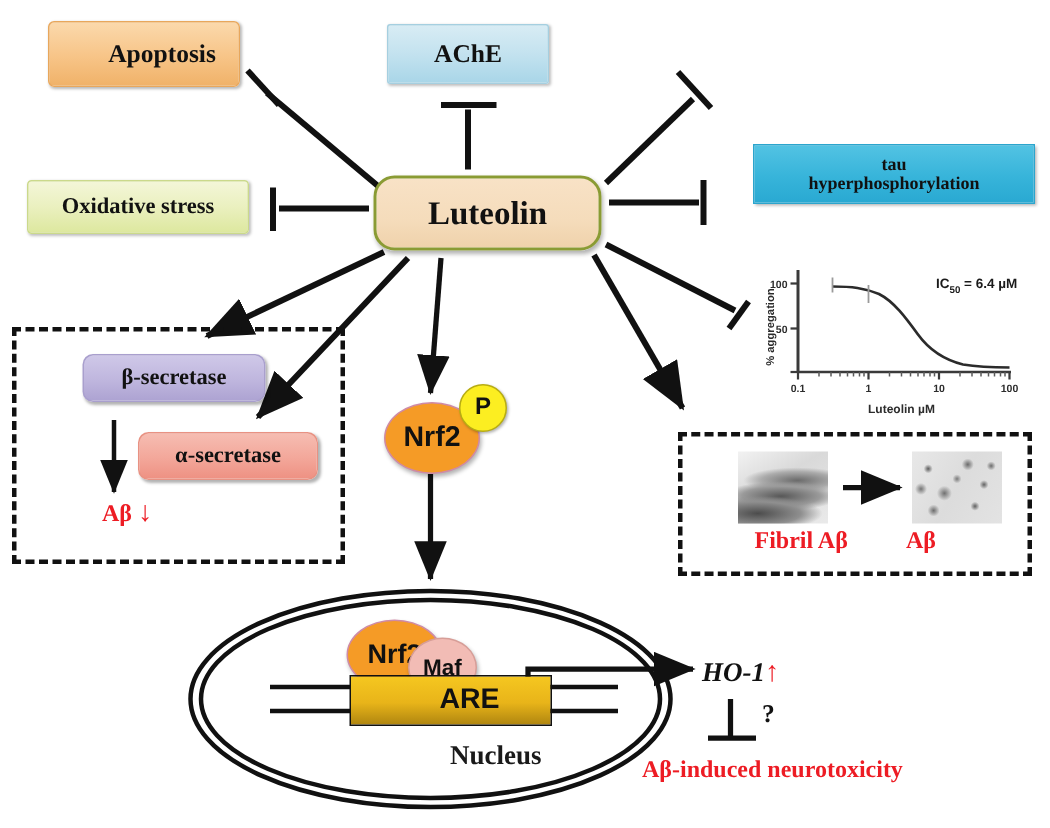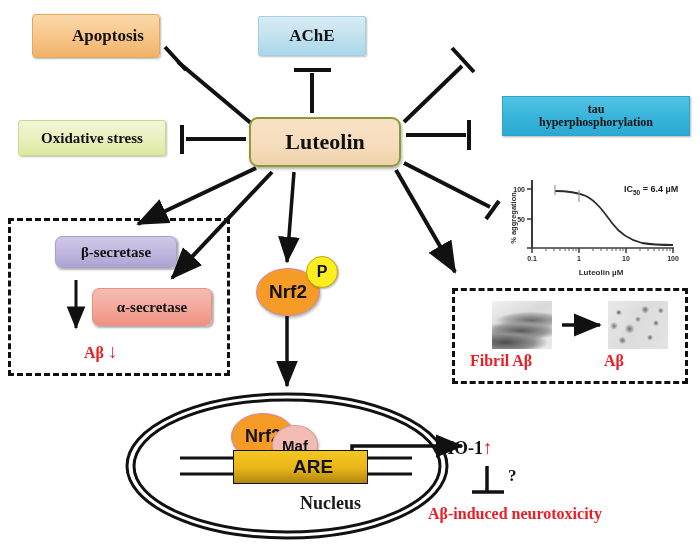--- a/index.html
+++ b/index.html
@@ -27,41 +27,41 @@
   .box-neuro{left:478px;top:14px;width:208px;height:42px;
       background:linear-gradient(180deg,#2a8ecb 0%,#1276bb 55%,#0d68ab 100%);
       border:1px solid #0c66a8;font-size:16px;
       box-shadow:1px 1px 2px rgba(0,0,0,.3);}
   .box-tau{left:502px;top:96px;width:188px;height:40px;
       background:linear-gradient(180deg,#52c3e3 0%,#37b4da 55%,#29a9d2 100%);
       border:1px solid #2ba5cd;font-size:12px;
       box-shadow:1px 1px 2px rgba(0,0,0,.3);}
   .box-luteolin{left:249px;top:117px;width:152px;height:50px;
       background:linear-gradient(180deg,#f8e2c6 0%,#f5dcbb 60%,#efd2ab 100%);
-      border:2.5px solid #8a9b34;border-radius:9px;font-size:22px;
+      border:2.5px solid #8a9b34;border-radius:14px;font-size:22px;
       box-shadow:1px 2px 3px rgba(0,0,0,.3);}
 
   .box-beta{left:30px;top:236px;width:122px;height:32px;
       background:linear-gradient(180deg,#cfc8e8 0%,#bfb6de 55%,#ada3d2 100%);
       border:1px solid #a99fcd;border-radius:7px;font-size:15px;
       box-shadow:1.5px 1.5px 2px rgba(0,0,0,.3);margin-left:25px;}
-  .box-alpha{left:92px;top:288px;width:120px;height:38px;
+  .box-alpha{left:92px;top:288px;width:120px;height:32px;
       background:linear-gradient(180deg,#f6bdb2 0%,#f3a79a 55%,#ee9183 100%);
       border:1px solid #e89283;border-radius:7px;font-size:15px;
       box-shadow:1.5px 1.5px 2px rgba(0,0,0,.3);}
 
   
   .dashed{position:absolute;border:3px dashed #111;box-sizing:border-box;}
   .dash-left{left:8px;top:218px;width:222px;height:158px;}
   .dash-right{left:452px;top:288px;width:236px;height:96px;}
 
   
   .red{position:absolute;color:#ed1c24;font-weight:bold;}
-  .lbl-abeta-down{left:68px;top:342px;font-size:16px;margin-left:16px;}
-  .lbl-fibril{left:470px;top:352px;font-size:16px;}
+  .lbl-abeta-down{left:68px;top:332px;font-size:16px;}
+  .lbl-fibril{left:503px;top:352px;font-size:16px;}
   .lbl-abeta-r{left:604px;top:352px;font-size:16px;}
   .lbl-neurotox{left:428px;top:505px;font-size:16px;}
   .arrow-gly{font-size:19px;line-height:1;}
 
   
   .ellipse{position:absolute;display:flex;align-items:center;
            justify-content:center;font-family:"Liberation Sans",sans-serif;
            font-weight:bold;color:#111;}
   .nrf2-top{left:256px;top:268px;width:62px;height:46px;border-radius:50%;
       background:#f59b26;border:1.5px solid #cf8aa6;font-size:19px;
@@ -100,22 +100,22 @@
         radial-gradient(circle 3px at 50% 38%,#787878,transparent),
         radial-gradient(circle 3px at 88% 20%,#6b6b6b,transparent),
         radial-gradient(circle 4px at 10% 52%,#747474,transparent),
         linear-gradient(120deg,#e8e8e8 0%,#dcdcdc 50%,#e3e3e3 100%);}
 
   
   .chart{position:absolute;left:496px;top:174px;width:192px;height:110px;}
 
   .nuc-label{position:absolute;left:300px;top:493px;font-size:18px;
              font-weight:bold;color:#1a1a1a;}
-  .ho1{position:absolute;left:440px;top:438px;font-size:18px;
-       font-weight:bold;color:#111;}
+  .ho1{position:absolute;left:468px;top:438px;font-size:18px;
+       font-weight:bold;color:#111;font-style:italic;}
   .qmark{position:absolute;left:508px;top:466px;font-size:17px;
        font-weight:bold;color:#111;font-family:"Liberation Serif",serif;}
 
   svg.lines{position:absolute;left:0;top:0;width:700px;height:552px;
             pointer-events:none;}
 </style>
 </head>
 <body>
 
 <div id="stage">

